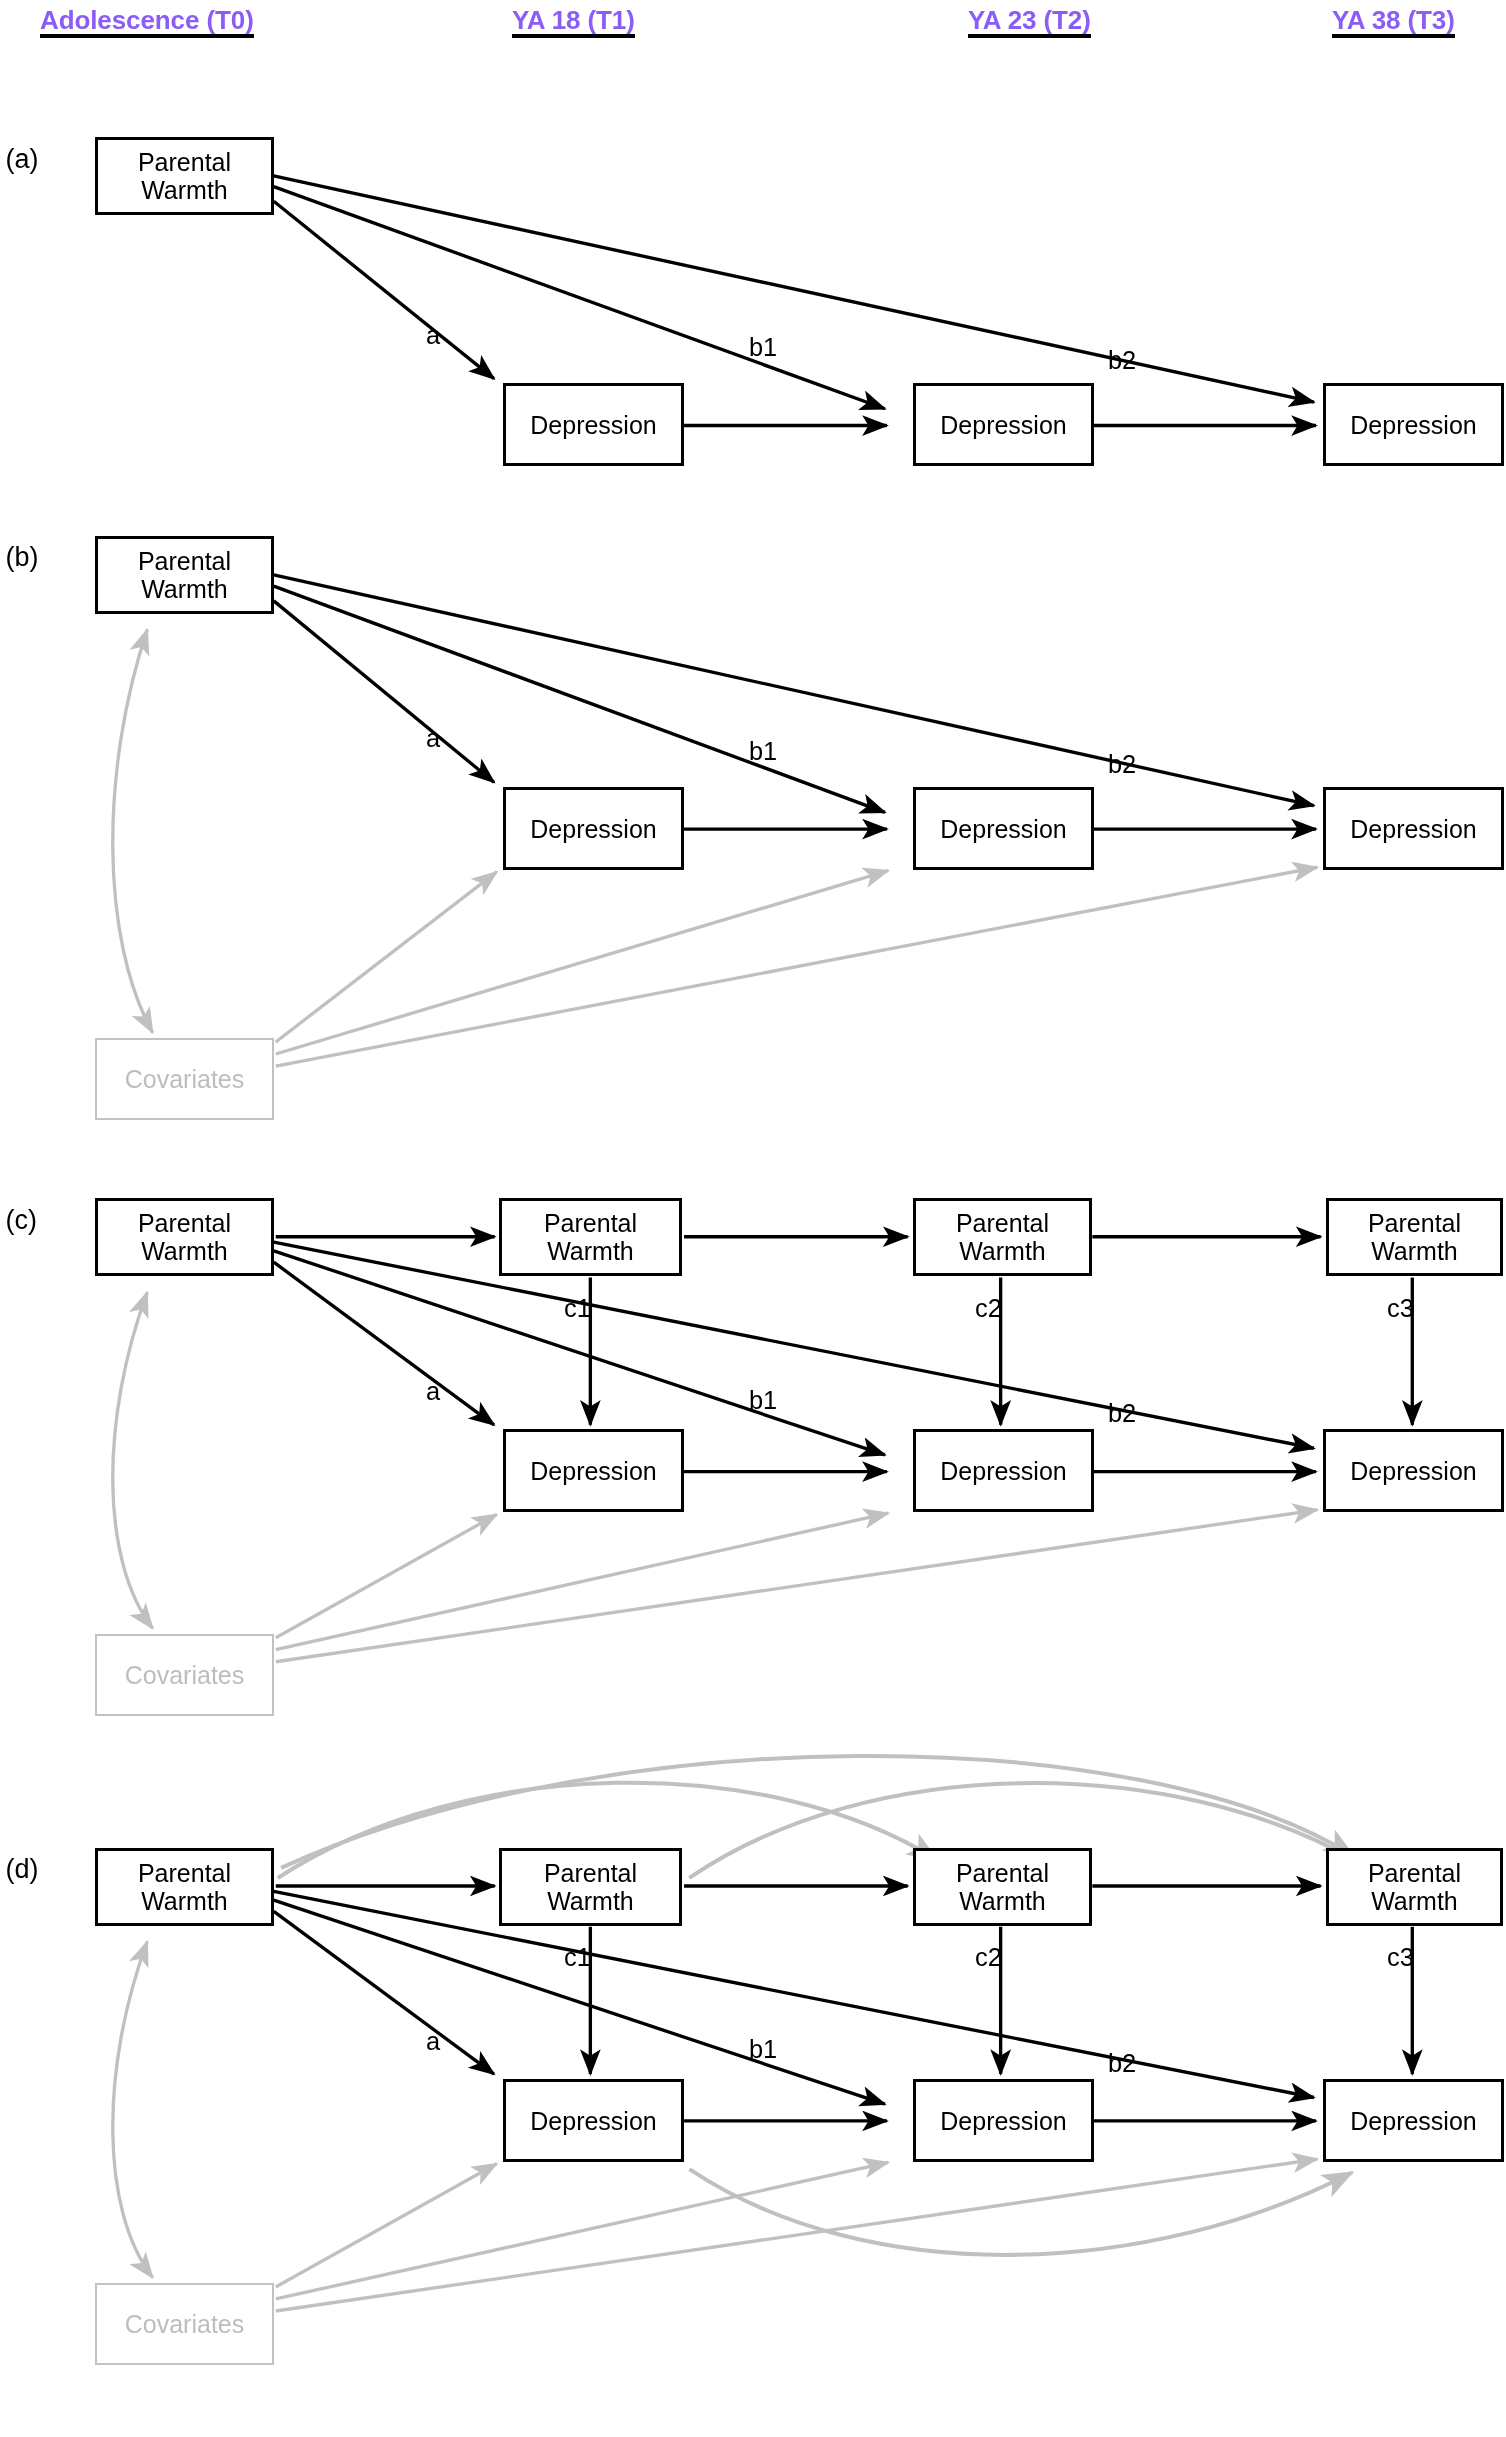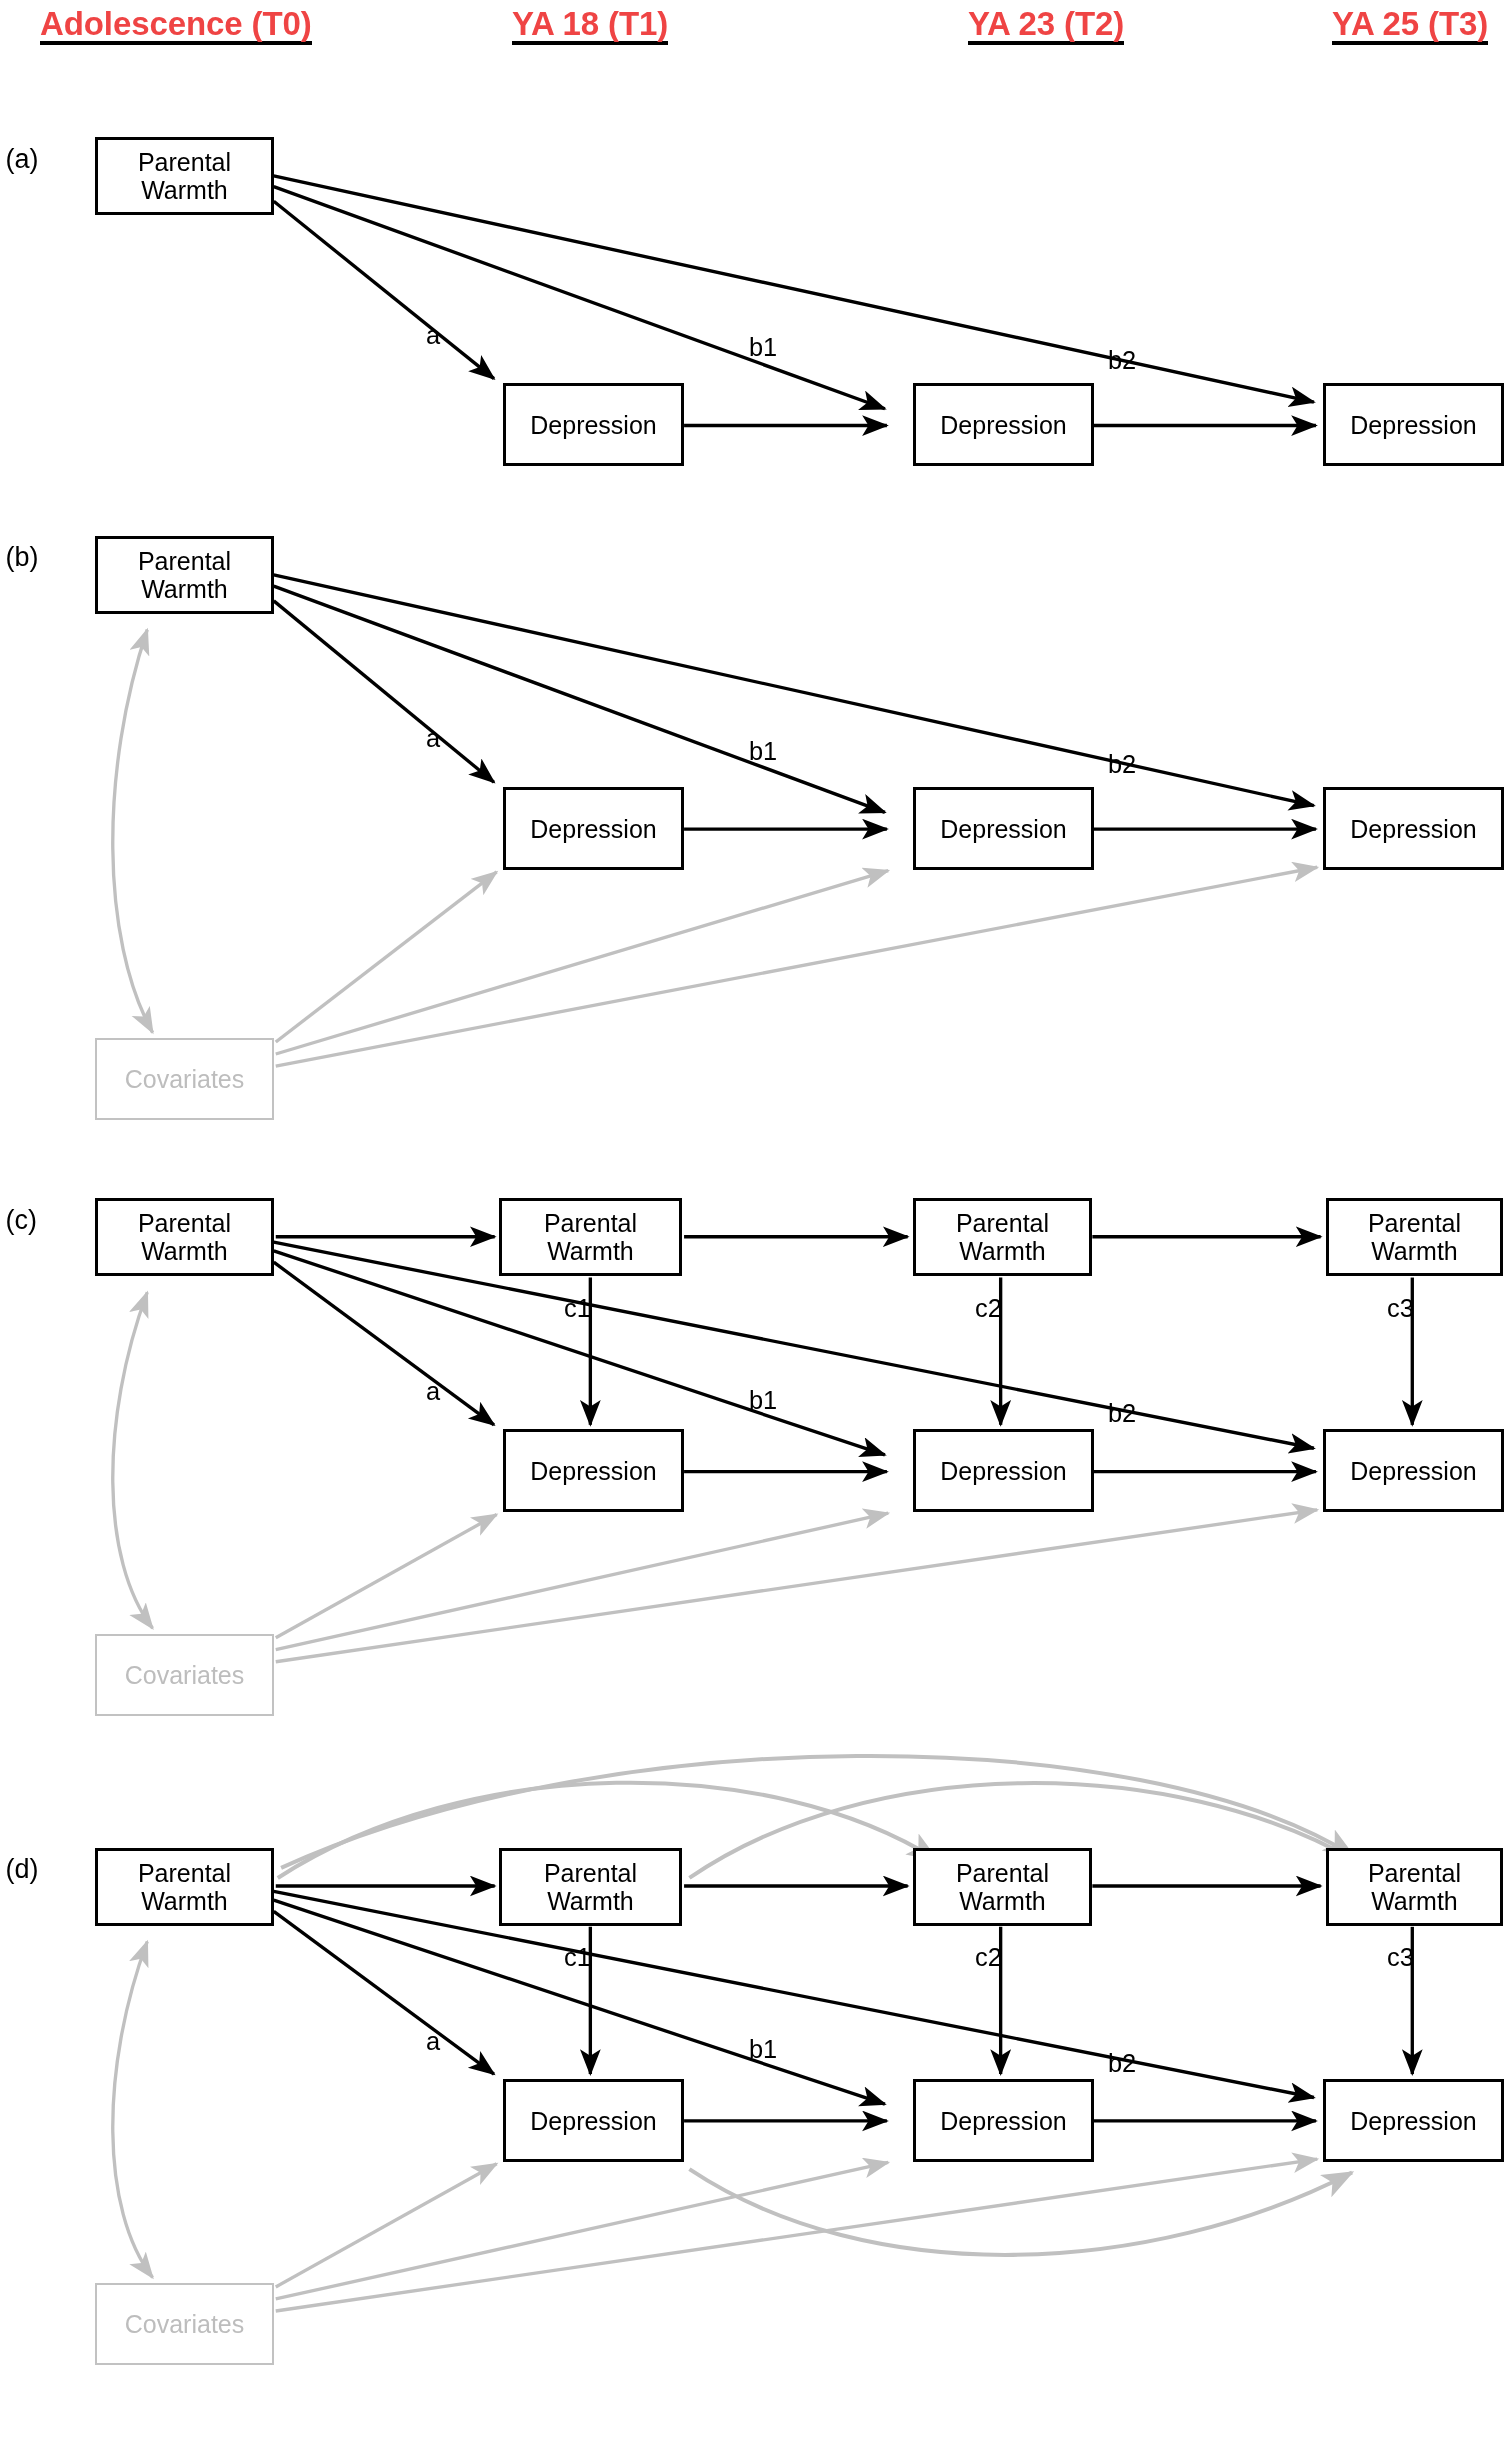--- a/index.html
+++ b/index.html
@@ -9,22 +9,22 @@
     font-family:"Liberation Sans","DejaVu Sans",sans-serif;
     -webkit-font-smoothing:antialiased;
   }
   .fig{position:absolute;left:0;top:0;width:1506px;height:2438px;}
   svg.layer{position:absolute;left:0;top:0;width:1506px;height:2438px;overflow:visible;}
 
   
   .col-head{
     position:absolute;
     font-weight:bold;
-    font-size:33px;
-    color:#ef4444;
+    font-size:26px;
+    color:#8b5cf6;
     letter-spacing:-0.1px;
     white-space:nowrap;
     border-bottom:4px solid #000;
     padding-bottom:1.3px;
     line-height:1.0;
   }
 
   
   .panel-letter{
     position:absolute;
@@ -64,21 +64,21 @@
   }
 </style>
 </head>
 <body>
 
 <div class="fig">
 
   <div class="col-head" style="left:40px;top:6.7px;">Adolescence (T0)</div>
   <div class="col-head" style="left:512px;top:6.7px;">YA 18 (T1)</div>
   <div class="col-head" style="left:968px;top:6.7px;">YA 23 (T2)</div>
-  <div class="col-head" style="left:1332px;top:6.7px;">YA 25 (T3)</div>
+  <div class="col-head" style="left:1332px;top:6.7px;">YA 38 (T3)</div>
 
   <svg class="layer" viewBox="0 0 2250 3641">
     <defs>
       <marker id="ah" markerWidth="9" markerHeight="9" refX="7.4" refY="3.1" orient="auto" markerUnits="strokeWidth">
         <path d="M0,0 L8,3.1 L0,6.2 L1.9,3.1 z" fill="#000"></path>
       </marker>
       <marker id="ahg" markerWidth="9" markerHeight="9" refX="7.4" refY="3.1" orient="auto" markerUnits="strokeWidth">
         <path d="M0,0 L8,3.1 L0,6.2 L1.9,3.1 z" fill="#c0c0c0"></path>
       </marker>
       <marker id="ahg-start" markerWidth="9" markerHeight="9" refX="7.4" refY="3.1" orient="auto-start-reverse" markerUnits="strokeWidth">

